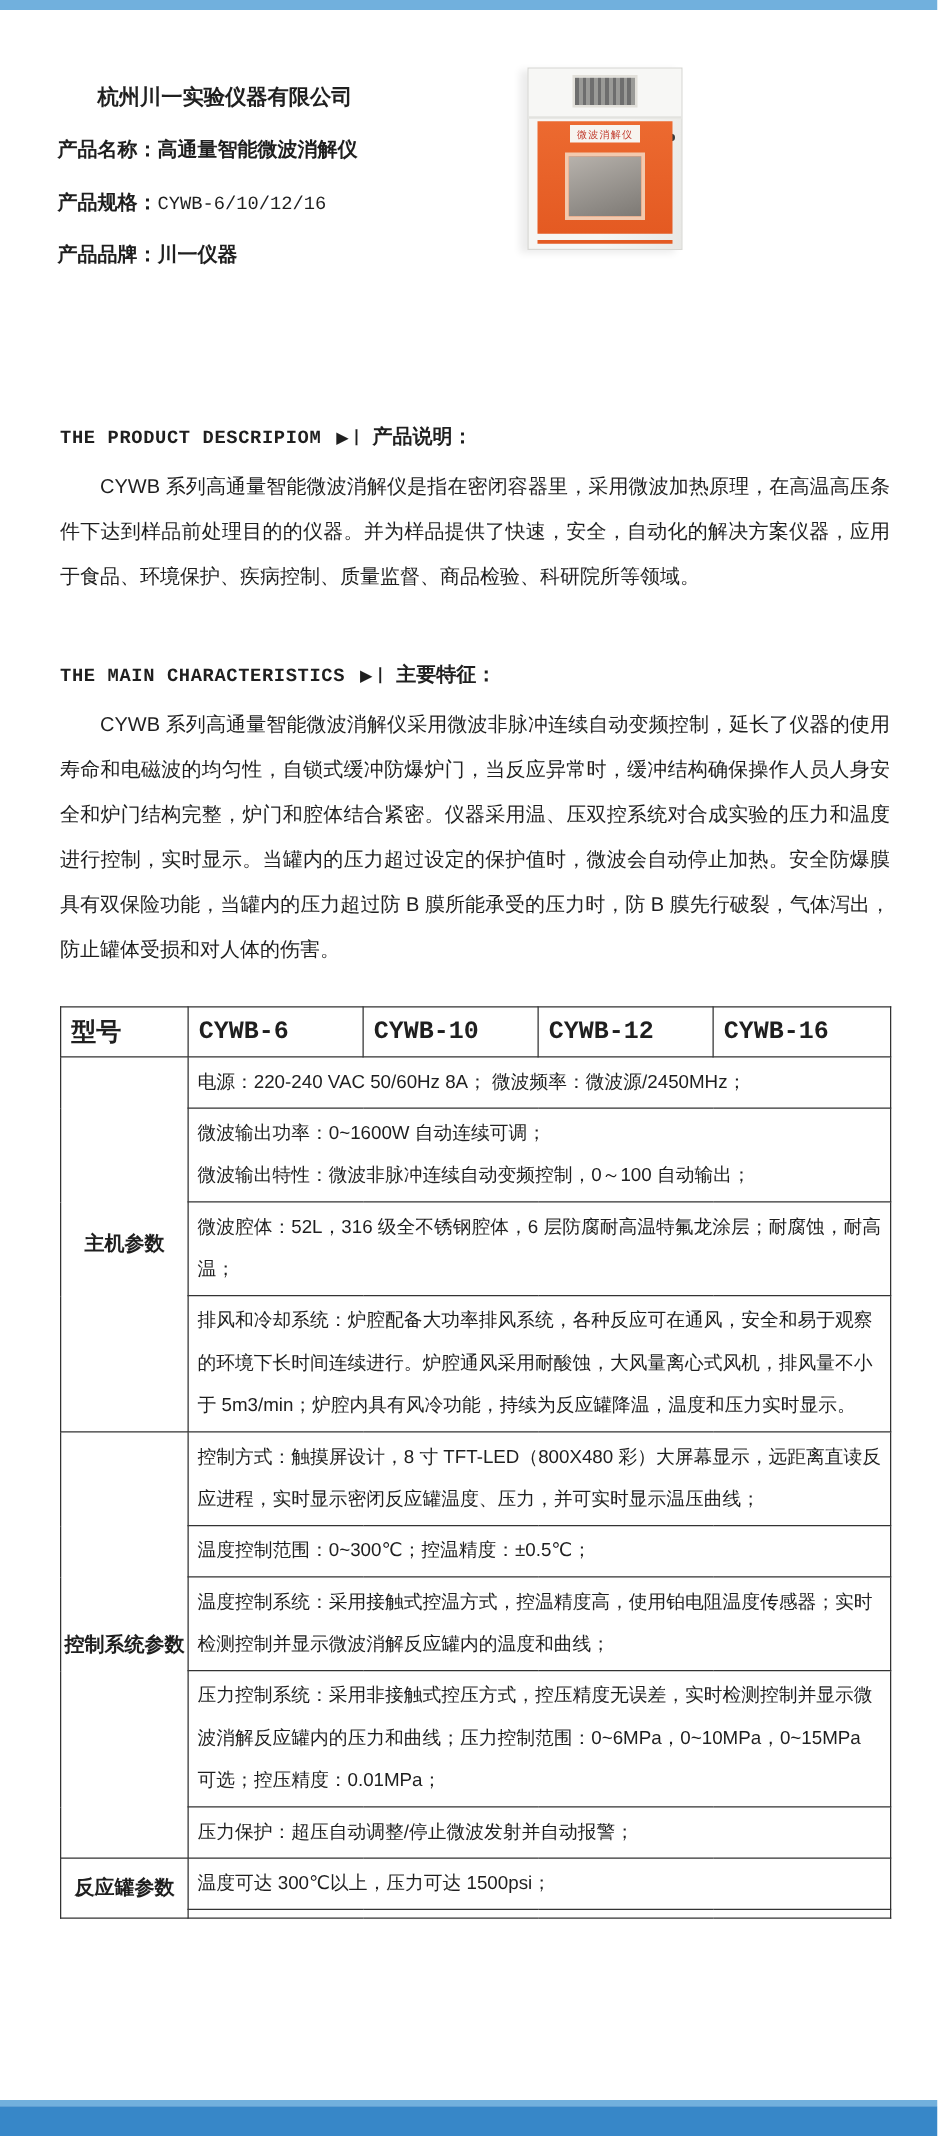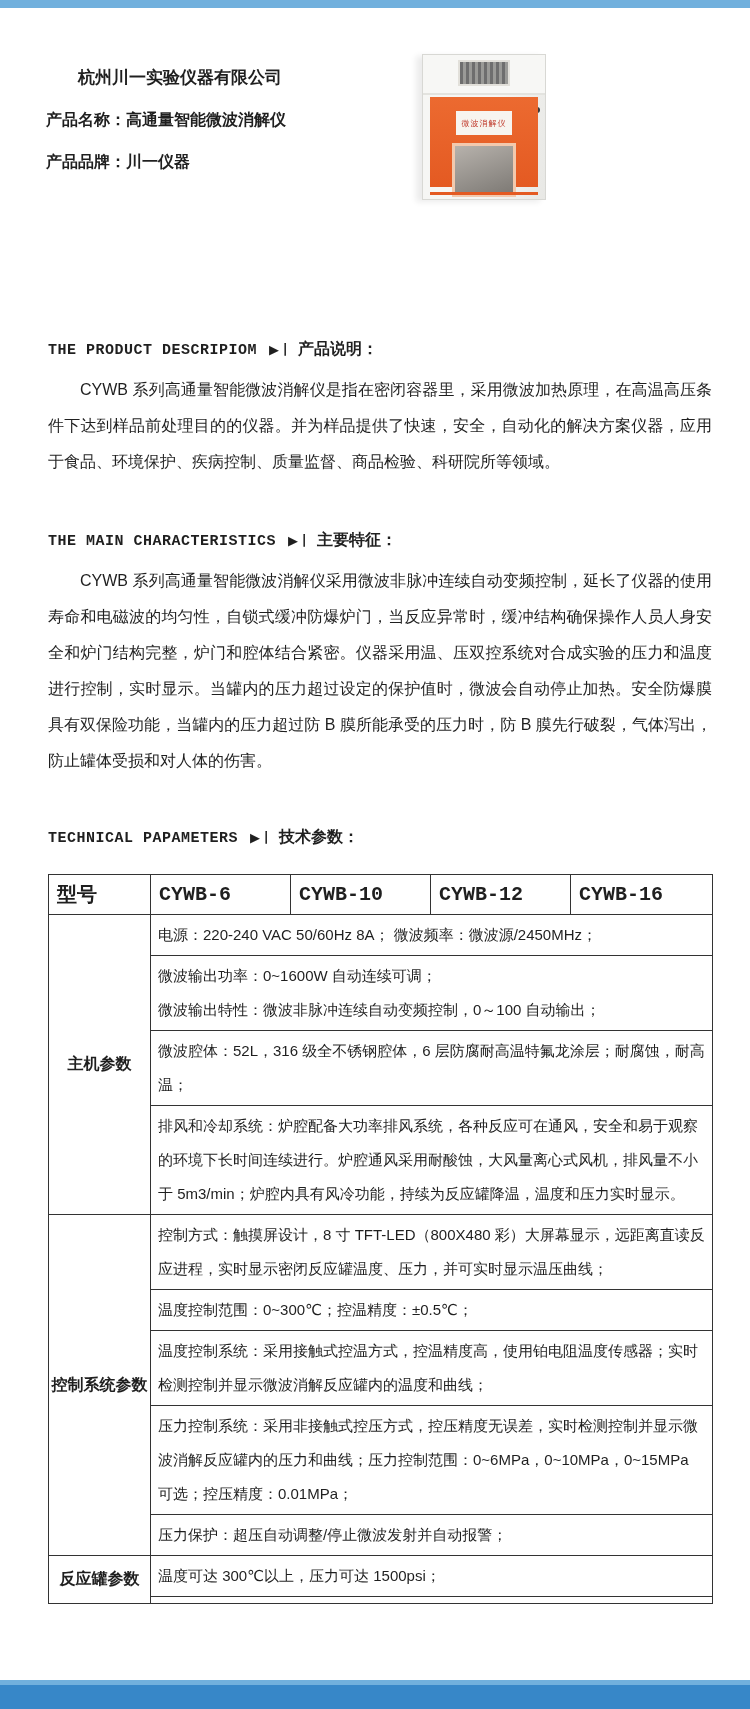--- a/index.html
+++ b/index.html
@@ -27,21 +27,21 @@
   .device-body { position:absolute; left:10px; right:0; top:0; bottom:0;
                  background:linear-gradient(100deg,#f6f6f4 55%,#e8e8e5); border:1px solid #d8d8d4;
                  box-shadow:-6px 2px 6px rgba(0,0,0,.08); }
   .device-top { position:relative; height:40px; border-bottom:2px solid #e3e3df; background:#f7f7f5; }
   .vent { position:absolute; left:50%; top:5px; transform:translateX(-50%); width:52px; height:26px;
           border:2px solid #e2e0da;
           background:repeating-linear-gradient(90deg,#6e6e6e 0 3px,#9a9a97 3px 6px); }
   .power-dot { position:absolute; right:5px; top:52px; width:6px; height:6px; border-radius:50%; background:#3a3a3a; }
   .device-front { position:absolute; left:7px; right:7px; top:42px; bottom:12px;
                   background:linear-gradient(180deg,#ec6a30,#e45a22); }
-  .device-label { width:56px; height:24px; margin:14px auto 0; background:#f7f4ef;
+  .device-label { width:56px; height:14px; margin:3px auto 0; background:#f7f4ef;
                   display:flex; align-items:center; justify-content:center;
                   font-size:8px; color:#c0392b; letter-spacing:1px; white-space:nowrap; }
   .device-window { width:64px; height:54px; margin:8px auto 0;
                    border:3px solid #f2c9ae;
                    background:linear-gradient(160deg,#b7b2ac,#8e8a85 70%,#7d7974); }
   .device-base { position:absolute; left:7px; right:7px; bottom:4px; height:3px; background:#e45a22; }
 
   
   .section-heading { margin-left:48px; font-size:16px; font-weight:bold; }
   .heading-en { font-family:"Liberation Mono","DejaVu Sans Mono",monospace; font-size:15px; letter-spacing:0.5px; }
@@ -81,20 +81,23 @@
 
   <div class="banner-strip"></div>
 
   <div class="product">
     <div class="company">杭州川一实验仪器有限公司</div>
     <div class="fields">
       <div class="field">
         <span class="field-label">产品名称：</span><span class="field-value">高通量智能微波消解仪</span>
       </div>
       <div class="field">
+        <span class="field-label">产品规格：</span><span class="field-value mono">CYWB-6/10/12/16</span>
+      </div>
+      <div class="field">
         <span class="field-label">产品品牌：</span><span class="field-value">川一仪器</span>
       </div>
     </div>
 
     <div class="device">
       <div class="device-body">
         <div class="device-top">
           <div class="vent"></div>
         </div>
         <div class="power-dot"></div>
@@ -110,23 +113,20 @@
   <div class="section-heading" id="sec1-heading">
     <span class="heading-en">THE PRODUCT DESCRIPIOM</span><span class="heading-marker">▶丨</span><span class="heading-cn">产品说明：</span>
   </div>
   <div class="paragraph" id="sec1-para">CYWB 系列高通量智能微波消解仪是指在密闭容器里，采用微波加热原理，在高温高压条件下达到样品前处理目的的仪器。并为样品提供了快速，安全，自动化的解决方案仪器，应用于食品、环境保护、疾病控制、质量监督、商品检验、科研院所等领域。</div>
 
   <div class="section-heading" id="sec2-heading">
     <span class="heading-en">THE MAIN CHARACTERISTICS</span><span class="heading-marker">▶丨</span><span class="heading-cn">主要特征：</span>
   </div>
   <div class="paragraph" id="sec2-para">CYWB 系列高通量智能微波消解仪采用微波非脉冲连续自动变频控制，延长了仪器的使用寿命和电磁波的均匀性，自锁式缓冲防爆炉门，当反应异常时，缓冲结构确保操作人员人身安全和炉门结构完整，炉门和腔体结合紧密。仪器采用温、压双控系统对合成实验的压力和温度进行控制，实时显示。当罐内的压力超过设定的保护值时，微波会自动停止加热。安全防爆膜具有双保险功能，当罐内的压力超过防 B 膜所能承受的压力时，防 B 膜先行破裂，气体泻出，防止罐体受损和对人体的伤害。</div>
 
-  <div class="section-heading" id="sec3-heading">
-    <span class="heading-en">TECHNICAL PAPAMETERS</span><span class="heading-marker">▶丨</span><span class="heading-cn">技术参数：</span>
-  </div>
 
   <table class="tech-table">
     <colgroup>
         <col class="c0">
         <col class="c1">
         <col class="c2">
         <col class="c3">
         <col class="c4">
       </colgroup>
     <tbody>

